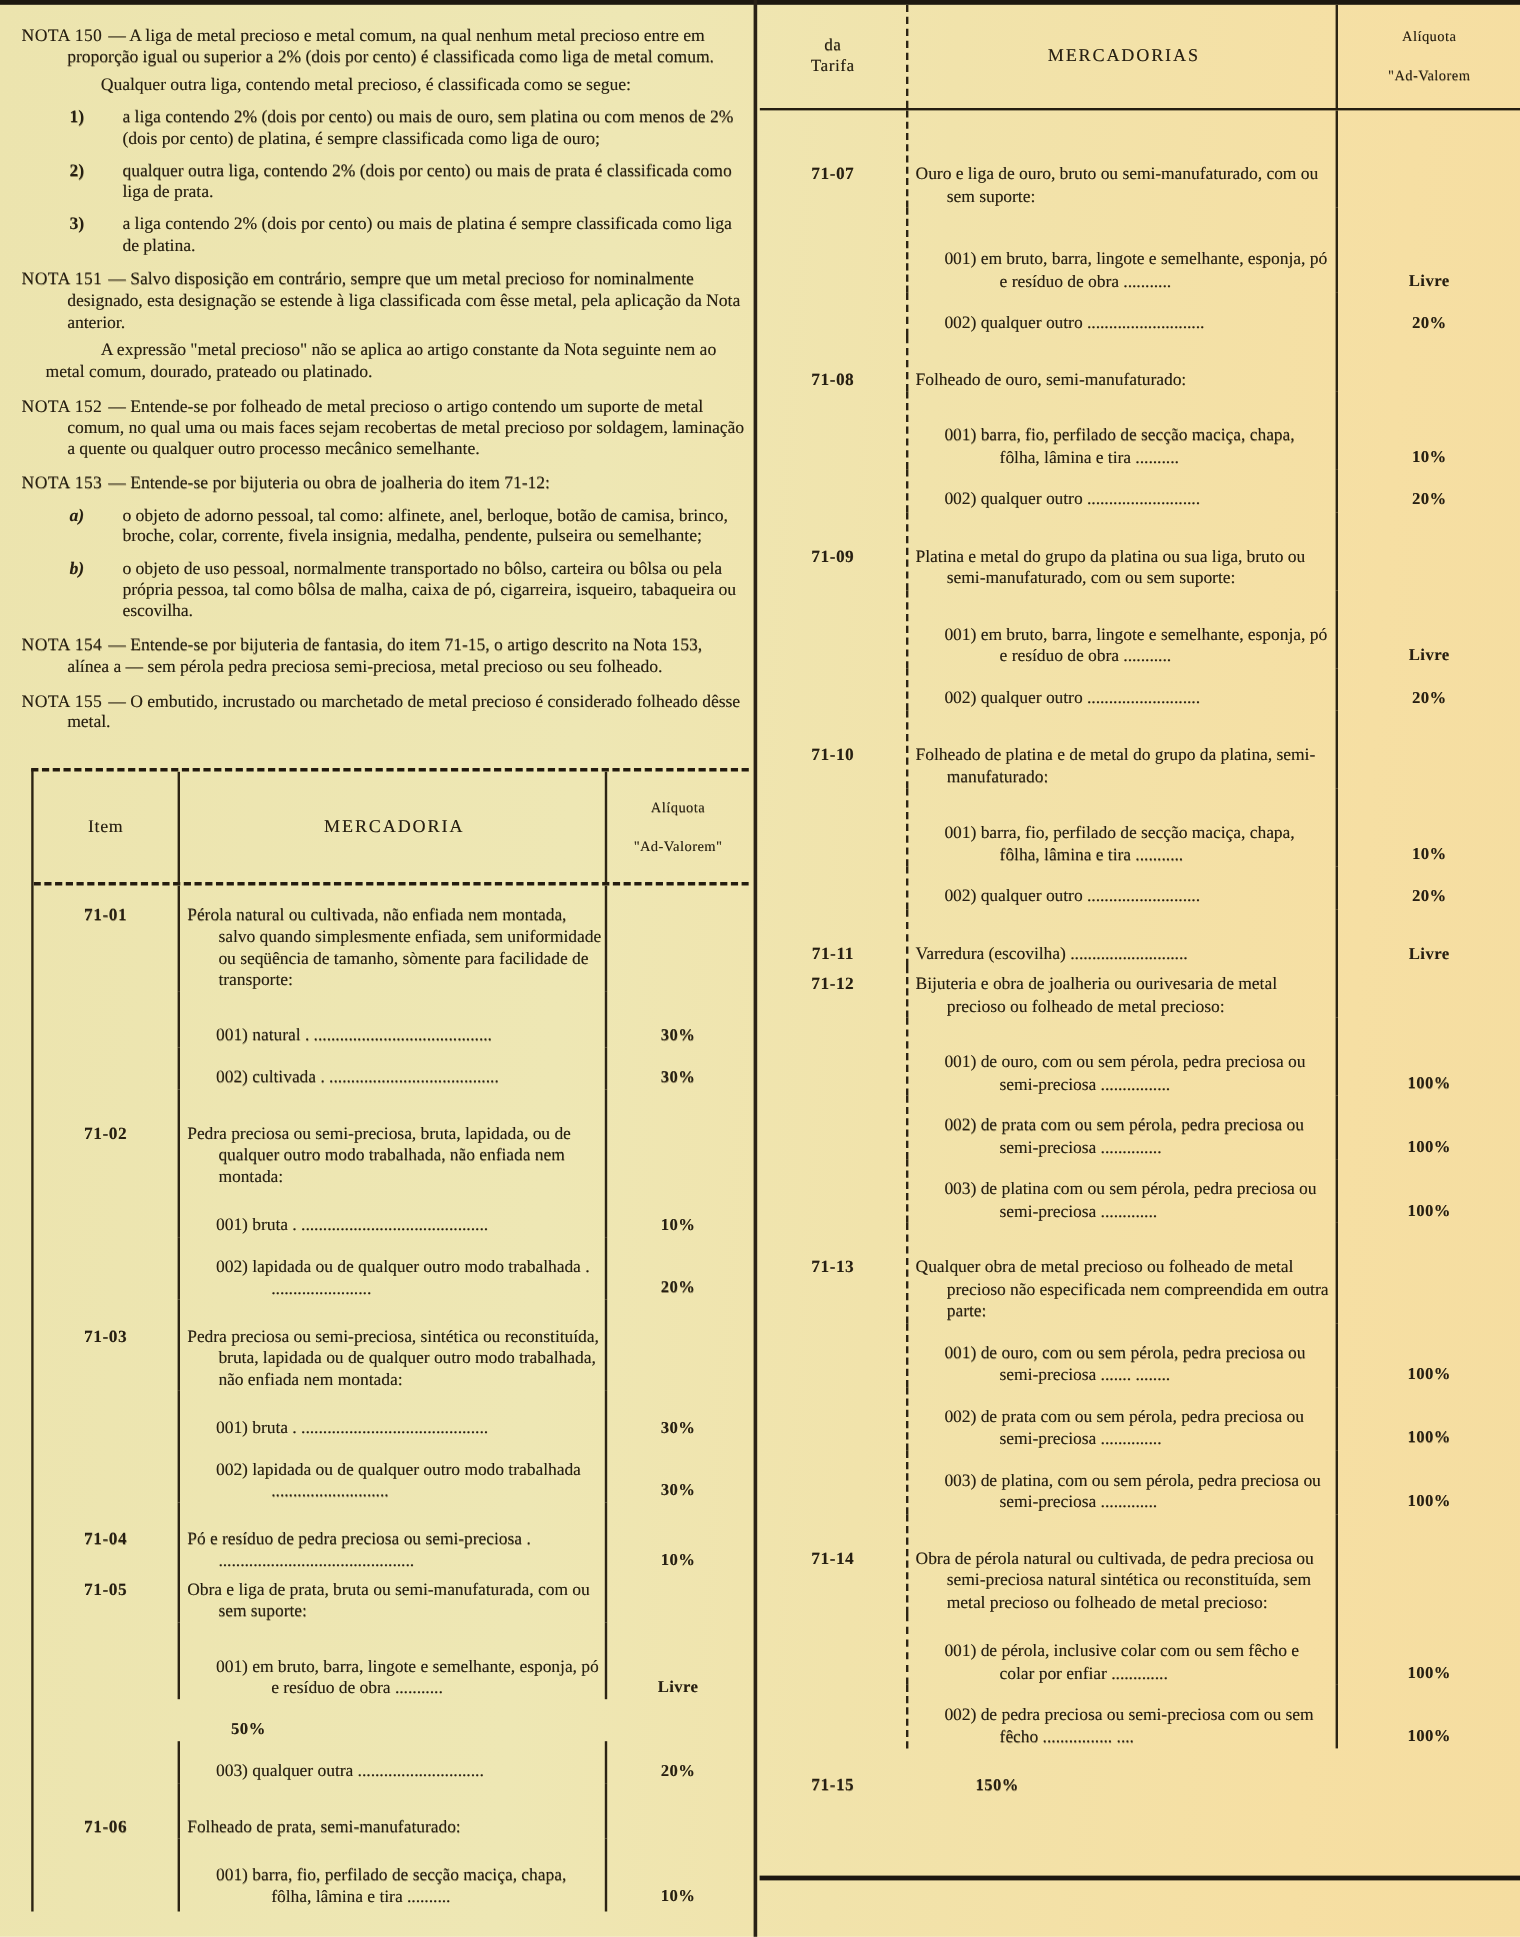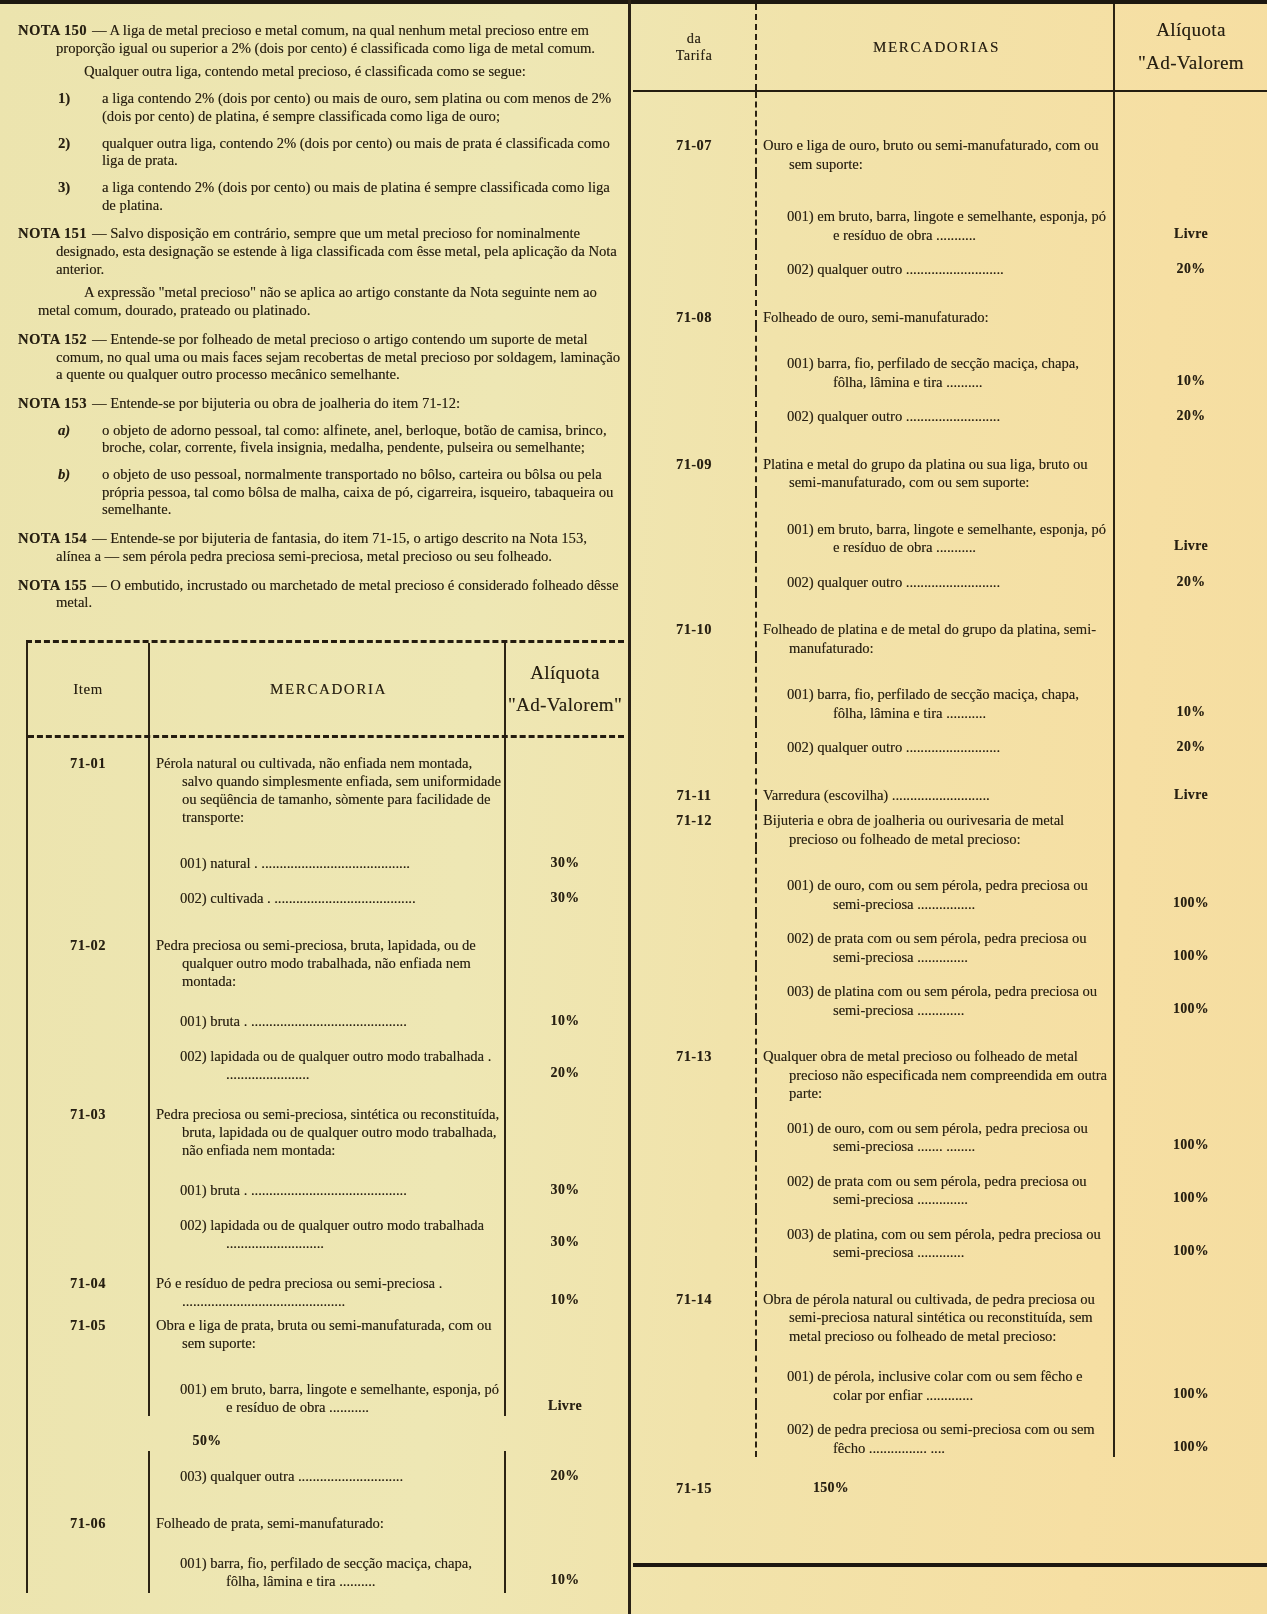--- a/index.html
+++ b/index.html
@@ -13,21 +13,21 @@
   .top-rule{position:absolute;top:0;left:0;width:1267px;height:4px;background:#1d1810;}
   .divider{position:absolute;top:0;left:628px;width:3px;height:1614px;background:#2a2216;}
   .left-col{position:absolute;left:14px;top:0;width:610px;}
   .right-col{position:absolute;left:633px;top:0;width:634px;}
 
   
   .notes{height:640px;overflow:hidden;padding:22px 2px 0 4px;font-size:14.6px;line-height:17.7px;box-sizing:border-box;}
   .note{margin-bottom:11px;}
   .nb{margin:0;}
   .nb.first{padding-left:38px;text-indent:-38px;}
-  .nlabel{font-weight:bold;letter-spacing:.4px;margin-right:5px;}
+  .nlabel{font-weight:normal;letter-spacing:.4px;margin-right:5px;}
   .nb.para{margin-top:6px;padding-left:20px;text-indent:46px;}
   .nitem{display:flex;margin-top:9px;padding-left:40px;}
   .nmark{width:44px;flex:none;font-weight:bold;}
   .nmark.it{font-style:italic;}
   .ntext{flex:1;}
 
   
   .tbl{font-size:14.5px;line-height:18px;}
   .trow{display:flex;}
   .c-item{width:120px;flex:none;text-align:center;font-weight:bold;letter-spacing:.5px;font-size:14.3px;}
@@ -42,21 +42,21 @@
   .g28 > div{padding-top:28px;}
   .g34 > div{padding-top:34px;}
   .g44 > div{padding-top:44px;}
 
   
   .lt{border-top:3px dashed #241c0f;border-left:2px solid #2c2414;margin-left:12px;height:950px;overflow:hidden;}
   .lt-head{height:92px;border-bottom:3px dashed #241c0f;}
   .lt-head > div{padding-top:0;}
   .th-item{display:flex;align-items:center;justify-content:center;font-weight:normal;font-size:14.8px;letter-spacing:.6px;}
   .th-merc{display:flex;align-items:center;justify-content:center;font-size:15px;letter-spacing:1.6px;}
-  .th-aliq{align-items:center;font-weight:normal;font-size:19px;}
+  .th-aliq{align-items:center;font-weight:normal;font-size:12px;}
   .th-aliq .a1{text-align:center;}
   .th-aliq .a2{text-align:center;margin-top:14px;}
 
   
   .rt{margin-top:4px;height:1563px;box-sizing:border-box;border-bottom:4px solid #1d1710;overflow:hidden;line-height:18.5px;}
   .rt .c-item{width:122px;}
   .rt .c-desc{border-left-style:dashed;}
   .rt .c-rate{width:152px;}
   .rt-head{height:86px;border-bottom:2px solid #241d10;}
   .rt-head > div{padding-top:0;}
@@ -99,21 +99,21 @@
     </div>
 
     <div class="note">
       <p class="nb first"><b class="nlabel">NOTA 153</b><span>— Entende-se por bijuteria ou obra de joalheria do item 71-12:</span></p>
       <div class="nitem">
           <span class="nmark it">a)</span>
           <span class="ntext">o objeto de adorno pessoal, tal como: alfinete, anel, berloque, botão de camisa, brinco, broche, colar, corrente, fivela insignia, medalha, pendente, pulseira ou semelhante;</span>
         </div>
       <div class="nitem">
           <span class="nmark it">b)</span>
-          <span class="ntext">o objeto de uso pessoal, normalmente transportado no bôlso, carteira ou bôlsa ou pela própria pessoa, tal como bôlsa de malha, caixa de pó, cigarreira, isqueiro, tabaqueira ou semelhante.</span>
+          <span class="ntext">o objeto de uso pessoal, normalmente transportado no bôlso, carteira ou bôlsa ou pela própria pessoa, tal como bôlsa de malha, caixa de pó, cigarreira, isqueiro, tabaqueira ou escovilha.</span>
         </div>
     </div>
 
     <div class="note">
       <p class="nb first"><b class="nlabel">NOTA 154</b><span>— Entende-se por bijuteria de fantasia, do item 71-15, o artigo descrito na Nota 153, alínea a — sem pérola pedra preciosa semi-preciosa, metal precioso ou seu folheado.</span></p>
     </div>
 
     <div class="note">
       <p class="nb first"><b class="nlabel">NOTA 155</b><span>— O embutido, incrustado ou marchetado de metal precioso é considerado folheado dêsse metal.</span></p>
     </div>

